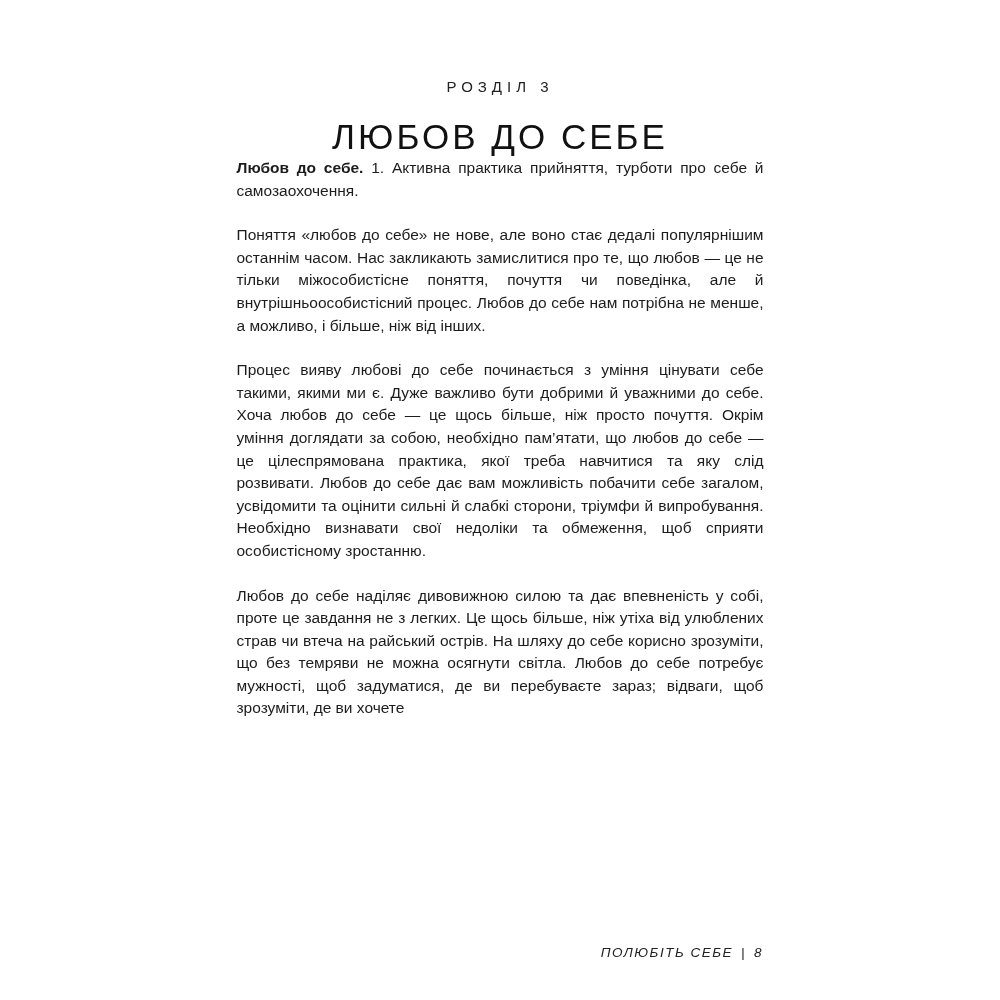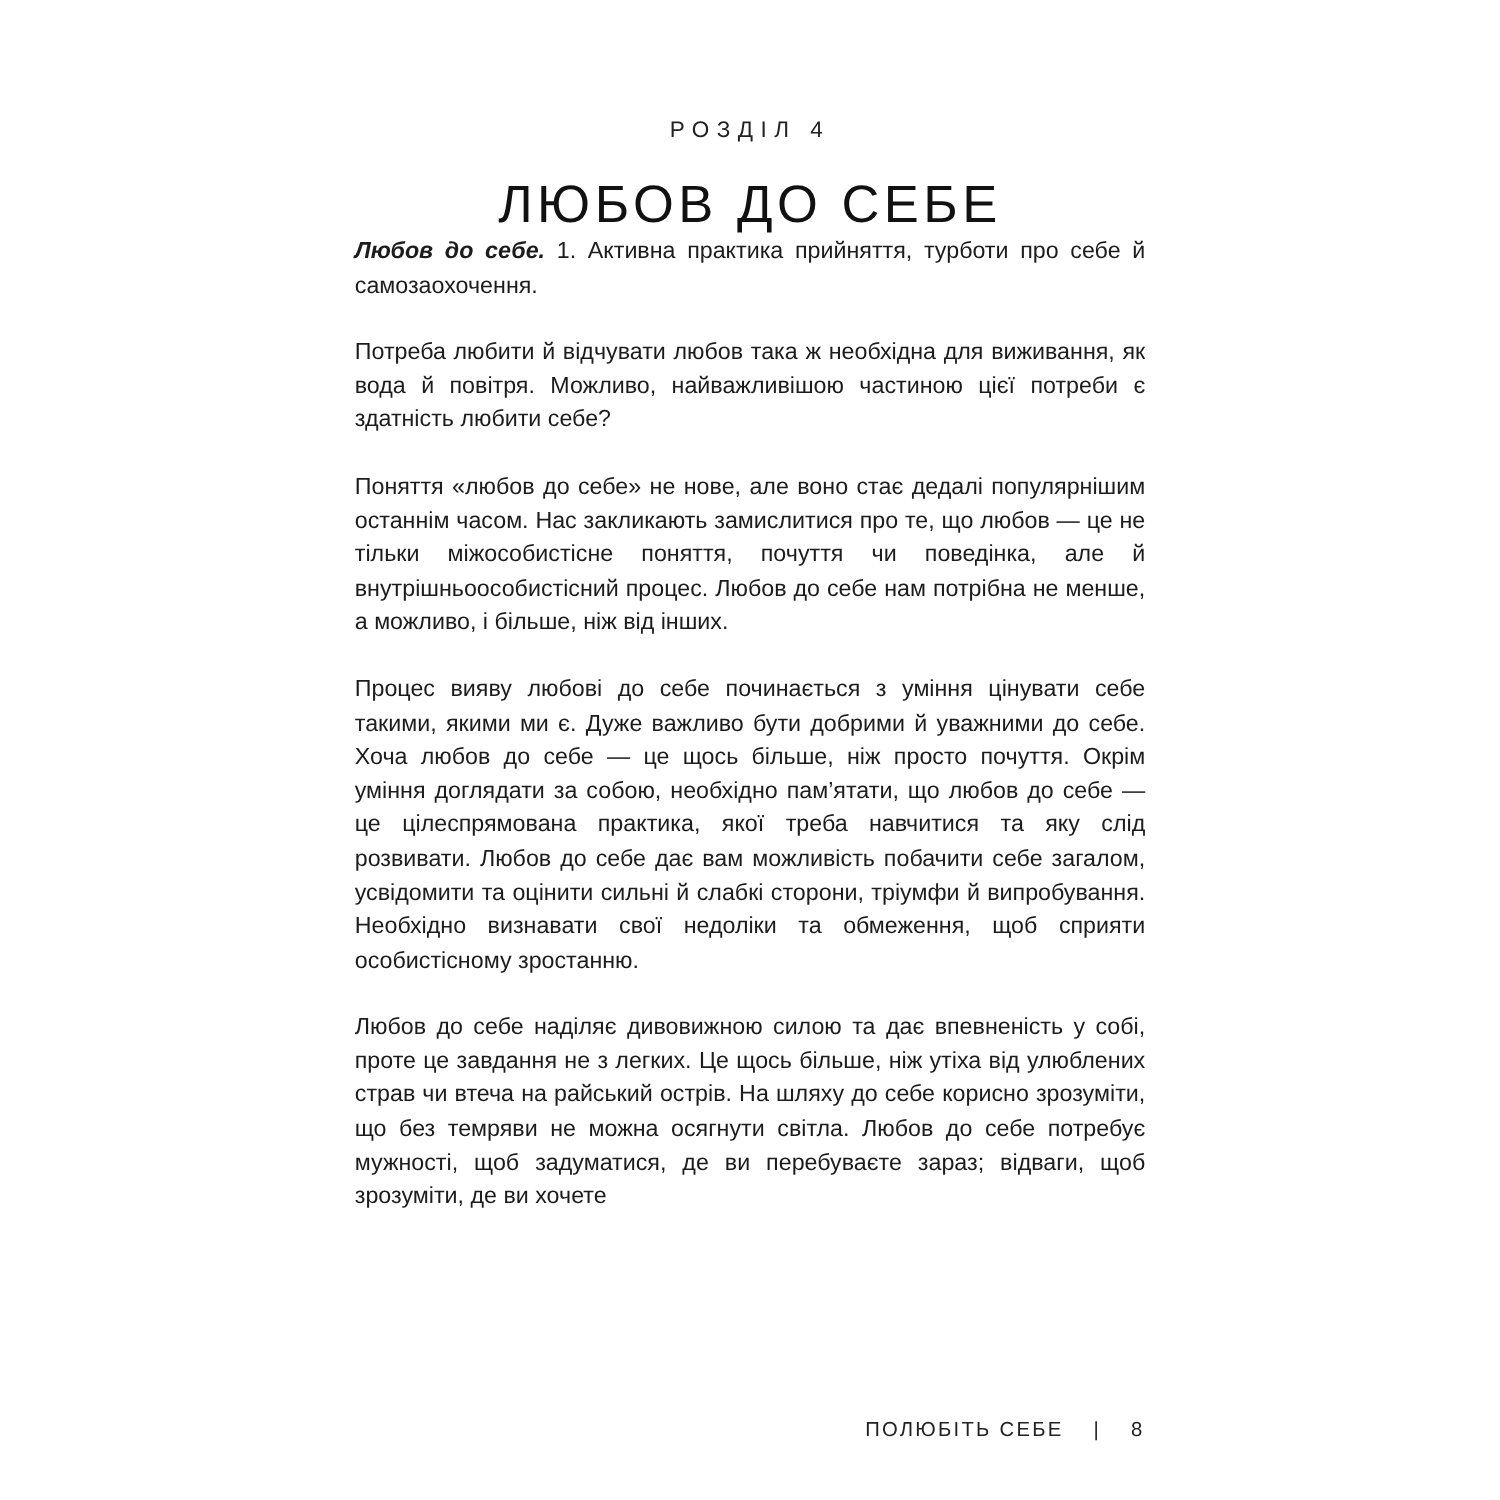--- a/index.html
+++ b/index.html
@@ -51,54 +51,53 @@
   .body-text p {
     margin-bottom: 22px;
   }
 
   .body-text p:last-child {
     margin-bottom: 0;
   }
 
   .definition-term {
     font-weight: bold;
-    font-style: italic;
   }
 
   .footer {
     position: absolute;
     right: 237px;
     bottom: 40px;
     font-size: 13.5px;
     letter-spacing: 1.5px;
     color: #222;
     display: flex;
     align-items: center;
-    gap: 20px;
+    gap: 8px;
+    font-style: italic;
   }
 
   .footer .sep {
     color: #222;
   }
 </style>
 </head>
 <body>
 
 <div class="page">
   <div class="content">
 
-    <div class="chapter-label">РОЗДІЛ 4</div>
+    <div class="chapter-label">РОЗДІЛ 3</div>
 
     <h1 class="page-title">ЛЮБОВ ДО СЕБЕ</h1>
 
     <div class="body-text">
 
       <p><span class="definition-term">Любов до себе.</span><span> 1. Активна практика прийняття, турботи про себе й самозаохочення.</span></p>
 
-      <p>Потреба любити й відчувати любов така ж необхідна для виживання, як вода й повітря. Можливо, найважливішою частиною цієї потреби є здатність любити себе?</p>
 
       <p>Поняття «любов до себе» не нове, але воно стає дедалі популярнішим останнім часом. Нас закликають замислитися про те, що любов — це не тільки міжособистісне поняття, почуття чи поведінка, але й внутрішньоособистісний процес. Любов до себе нам потрібна не менше, а можливо, і більше, ніж від інших.</p>
 
       <p>Процес вияву любові до себе починається з уміння цінувати себе такими, якими ми є. Дуже важливо бути добрими й уважними до себе. Хоча любов до себе — це щось більше, ніж просто почуття. Окрім уміння доглядати за собою, необхідно пам’ятати, що любов до себе — це цілеспрямована практика, якої треба навчитися та яку слід розвивати. Любов до себе дає вам можливість побачити себе загалом, усвідомити та оцінити сильні й слабкі сторони, тріумфи й випробування. Необхідно визнавати свої недоліки та обмеження, щоб сприяти особистісному зростанню.</p>
 
       <p>Любов до себе наділяє дивовижною силою та дає впевненість у собі, проте це завдання не з легких. Це щось більше, ніж утіха від улюблених страв чи втеча на райський острів. На шляху до себе корисно зрозуміти, що без темряви не можна осягнути світла. Любов до себе потребує мужності, щоб задуматися, де ви перебуваєте зараз; відваги, щоб зрозуміти, де ви хочете</p>
 
     </div>
   </div>
 

